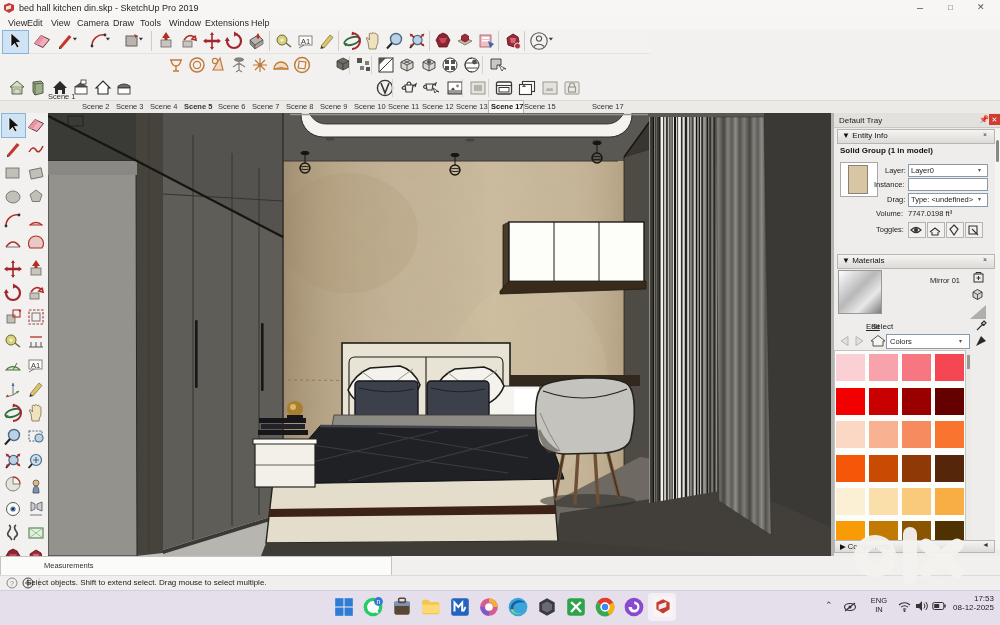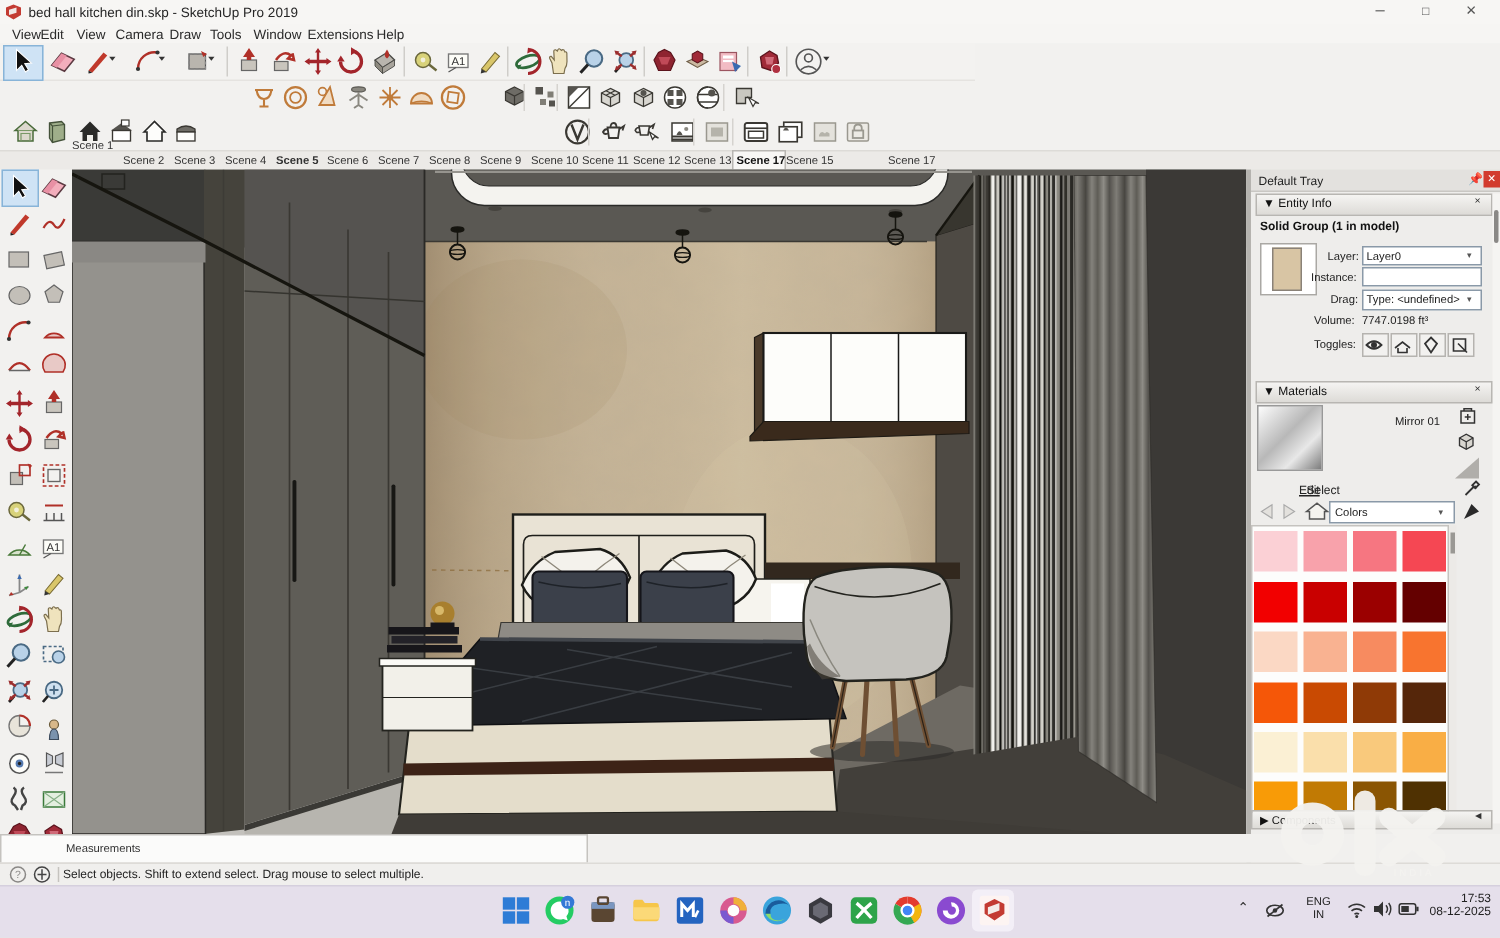--- a/index.html
+++ b/index.html
@@ -776,21 +776,21 @@
     <div class="abs" style="left:0;top:556px;width:390px;height:18px;background:#fbfbfa;border:1px solid #c5c3bf;"></div>
     <div class="t" style="left:30px;top:561px;font-size:7.5px;color:#333;padding-left:14px;">Measurements</div>
     <div class="abs" style="left:0;top:575px;width:1000px;height:15px;background:#f0efed;border-top:1px solid #dddbd7;"></div>
     <svg class="abs" style="left:6px;top:577px" width="46 " height="12" viewBox="0 0 46 12">
       <circle cx="6" cy="6" r="5" fill="none" stroke="#8a8886" stroke-width="1"></circle>
       <text x="4" y="8.5" font-size="7" fill="#8a8886" font-family="Liberation Sans">?</text>
       <circle cx="22" cy="6" r="5" fill="none" stroke="#444" stroke-width="1"></circle>
       <path d="M22 2.5 V9.5 M19 6 H25" stroke="#444" stroke-width="1"></path>
       <line x1="33" y1="1" x2="33" y2="11" stroke="#c5c3bf" stroke-width="1"></line>
     </svg>
-    <div class="t" style="left:42px;top:578px;font-size:8px;color:#222;">Select objects. Shift to extend select. Drag mouse to select multiple.</div>
+    <div class="t" style="left:26px;top:578px;font-size:8px;color:#222;">Select objects. Shift to extend select. Drag mouse to select multiple.</div>
 <svg class="abs" style="left:836px;top:520px" width="140" height="70" viewBox="0 0 140 70" opacity="0.95">
 <g fill="#f4f3f0">
 <path d="M39 15 a21 21 0 1 0 0.01 0 Z M39 28.5 a7.5 7.5 0 1 1 -0.01 0 Z"></path>
 <rect x="67" y="7" width="14" height="57" rx="7"></rect>
 </g>
 <g stroke="#f4f3f0" stroke-width="13" stroke-linecap="round">
 <line x1="90" y1="25" x2="121" y2="51"></line>
 <line x1="121" y1="25" x2="90" y2="51"></line>
 </g>
 <text x="93" y="64" font-size="6.5" fill="#f4f3f0" letter-spacing="2" font-family="Liberation Sans">INDIA</text>

